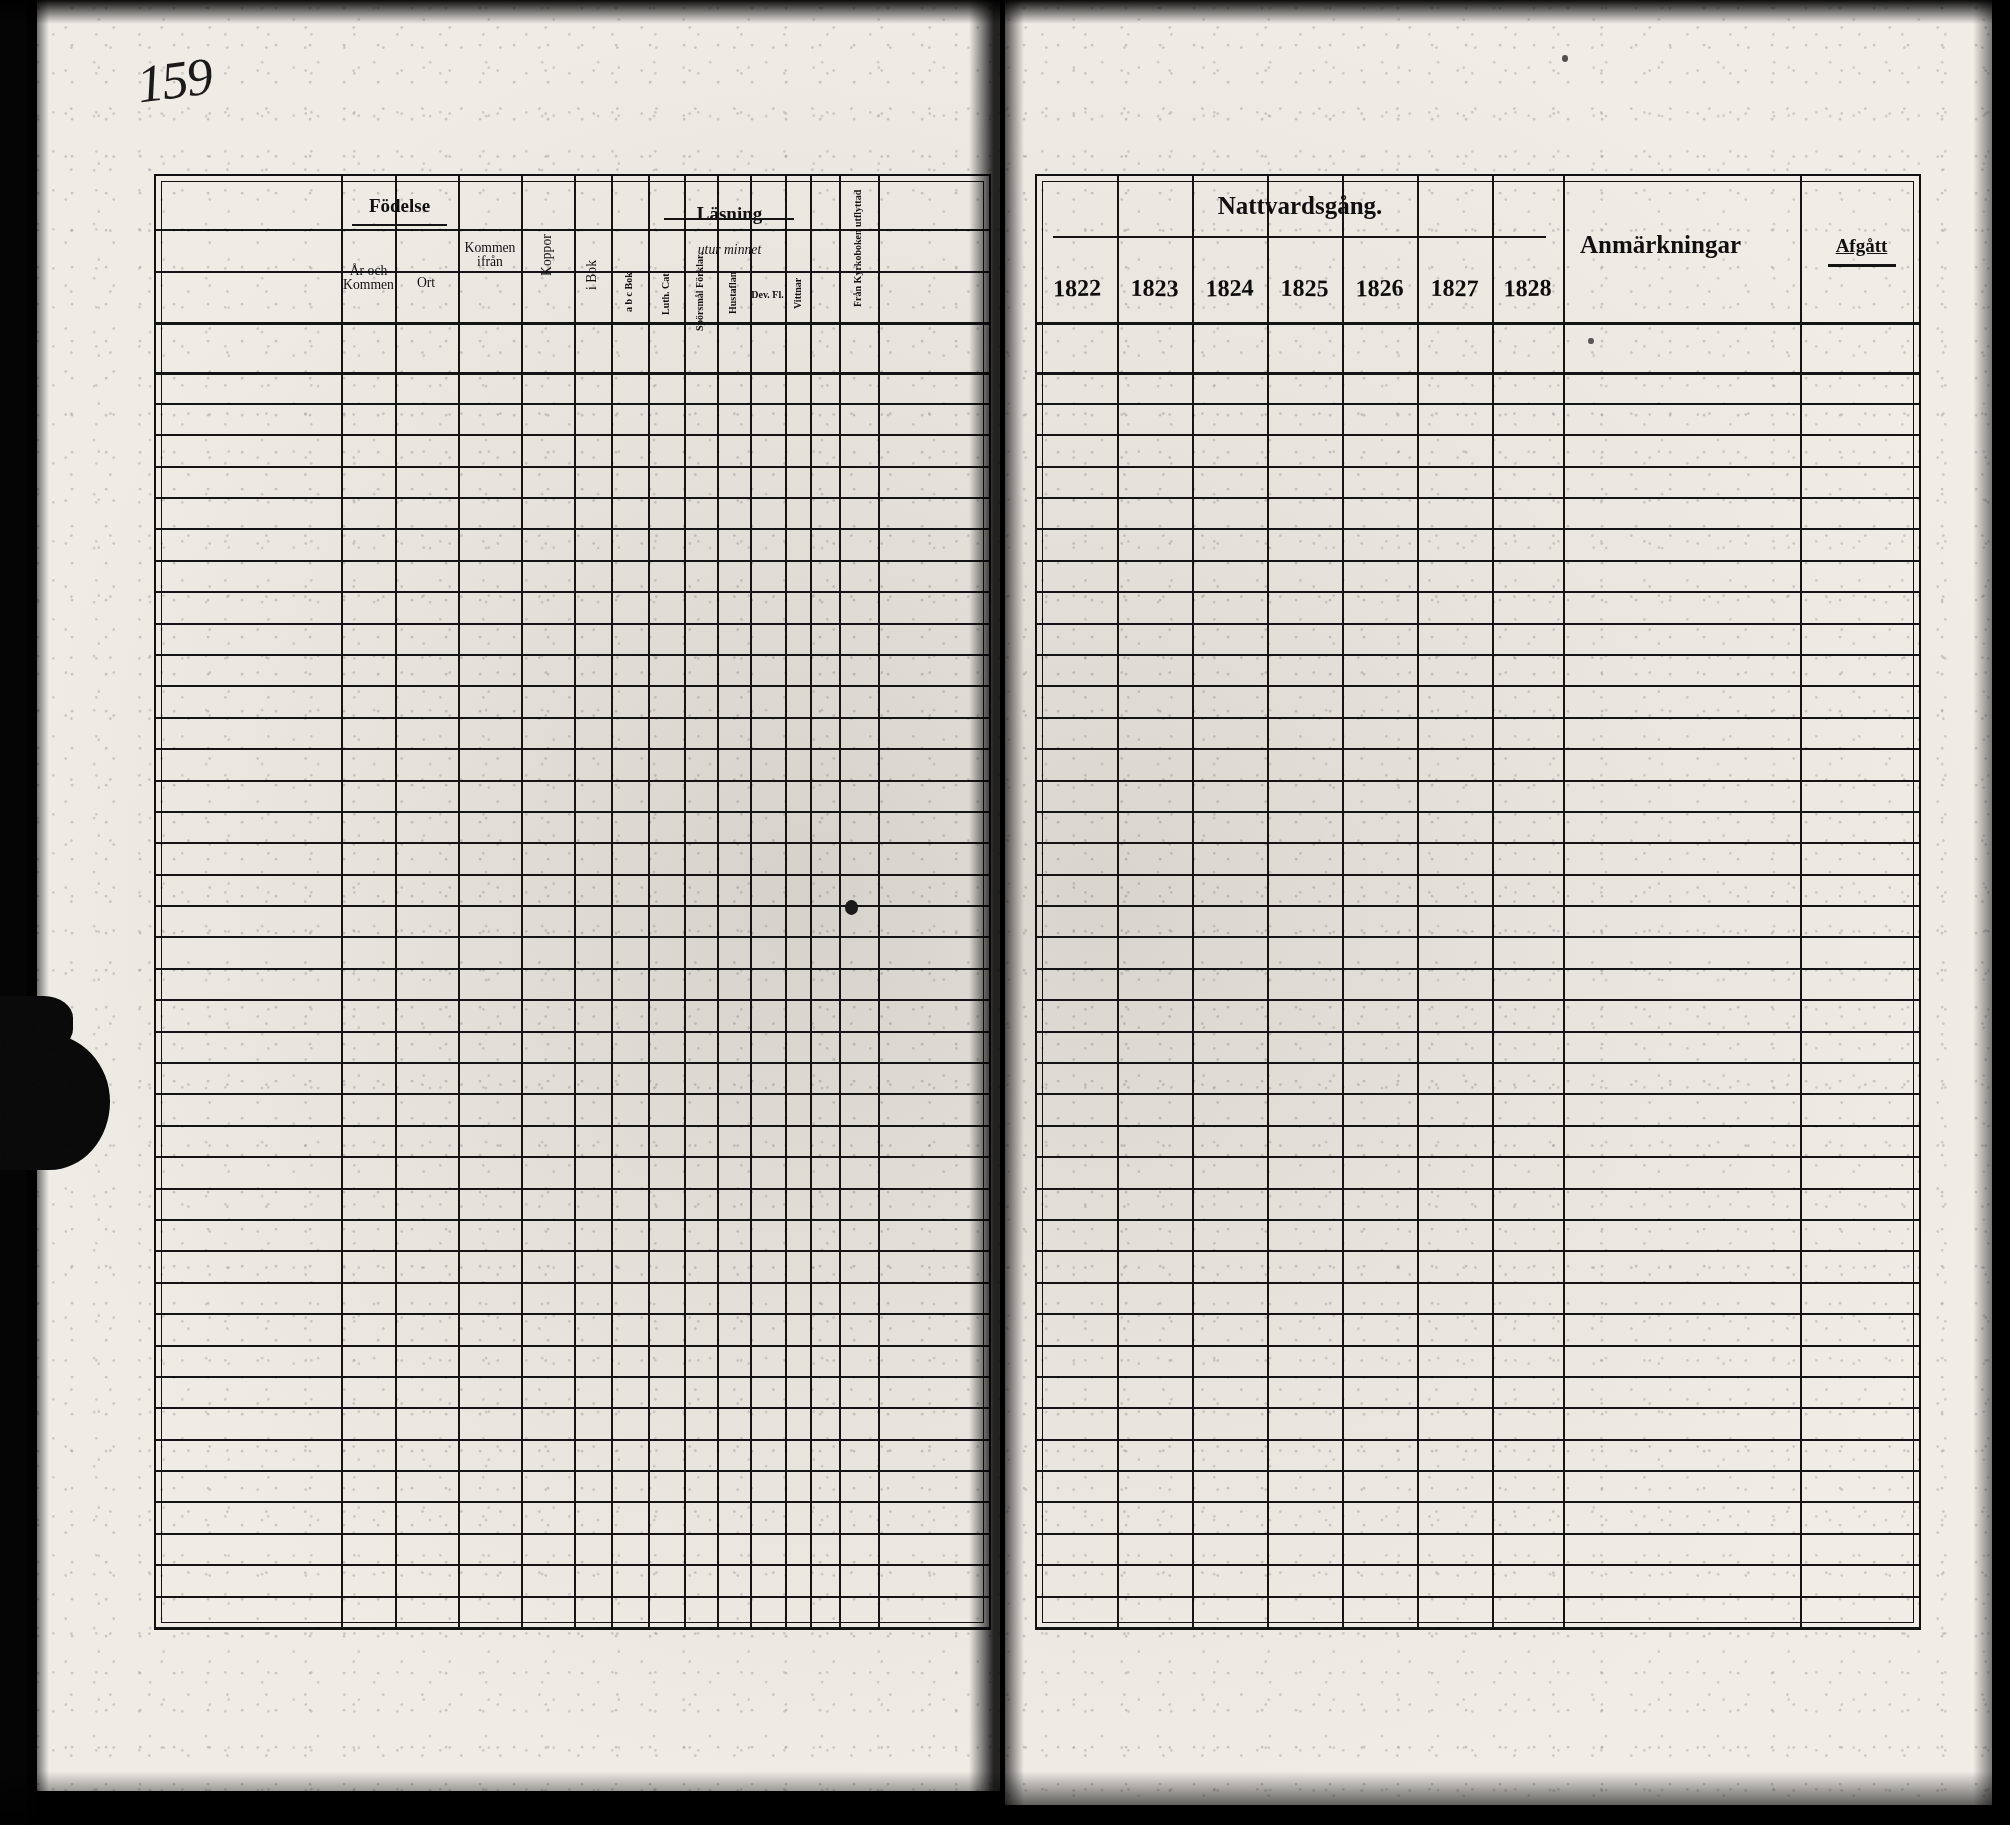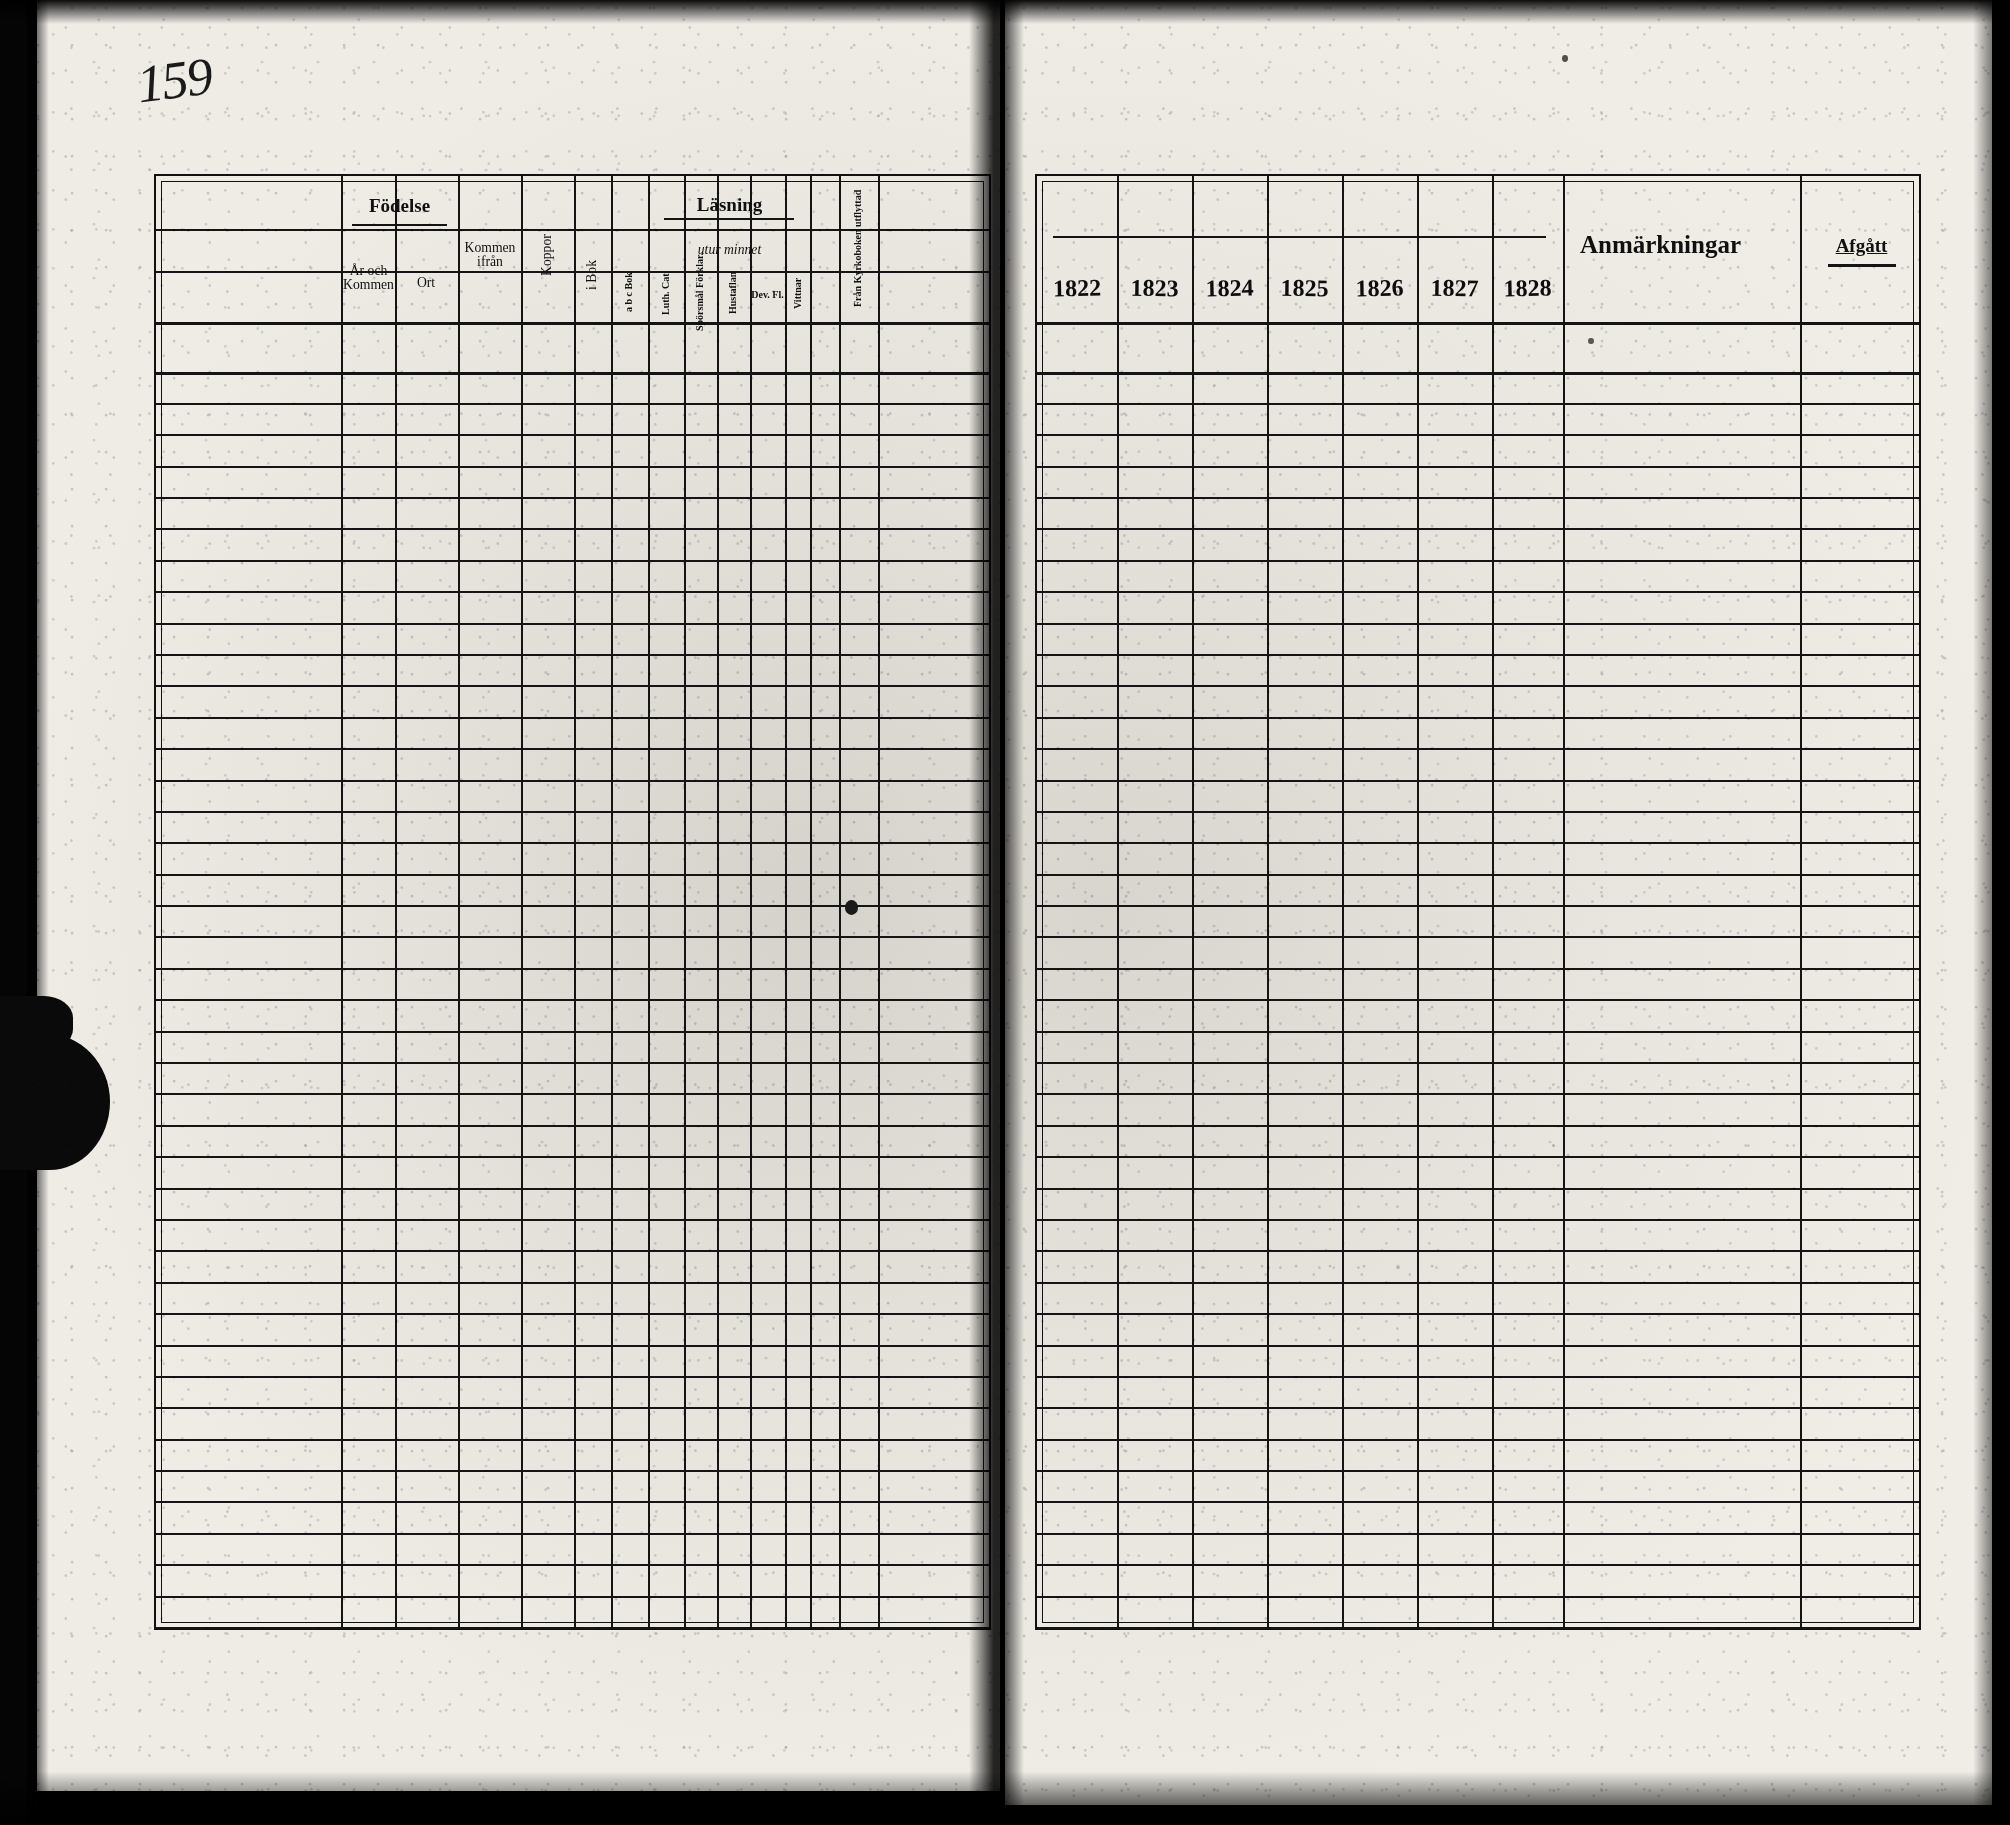--- a/index.html
+++ b/index.html
@@ -196,21 +196,21 @@
     <div class="hline" style="top: 1231px;"></div>
     <div class="hline" style="top: 1263px;"></div>
     <div class="hline" style="top: 1294px;"></div>
     <div class="hline" style="top: 1325px;"></div>
     <div class="hline" style="top: 1357px;"></div>
     <div class="hline" style="top: 1388px;"></div>
     <div class="hline" style="top: 1420px;"></div>
     <div class="hline" style="top: 1451px;"></div>
     <div class="hdr med" style="left: 185px; top: 3.7px; width: 117px; height: 53px;">Födelse</div>
     <div style="position: absolute; left: 196px; top: 48px; width: 95px; height: 1.8px; background: rgb(20, 20, 20);"></div>
-    <div class="hdr med" style="left: 492px; top: 6px; width: 163px; height: 46px;">Läsning</div>
+    <div class="hdr med" style="left: 492px; top: 15px; width: 163px; height: 46px;">Läsning</div>
     <div style="position: absolute; left: 508px; top: 42px; width: 130px; height: 1.8px; background: rgb(20, 20, 20);"></div>
     <div class="hdr small" style="left: 492px; top: 57px; width: 163px; height: 35px; font-style: italic;">utur minnet</div>
     <div class="hdr small" style="left: 185px; top: 60px; width: 55px; height: 84px;">År och Kommen</div>
     <div class="hdr small" style="left: 239px; top: 80px; width: 62px; height: 55px;">Ort</div>
     <div class="hdr small" style="left: 302px; top: 38px; width: 64px; height: 82px;">Kommen ifrån</div>
     <div class="hdr small vert" style="left: 365px; top: 24px; width: 53px; height: 110px;">Koppor</div>
     <div class="hdr small vert" style="left: 418px; top: 55px; width: 37px; height: 87px;">i Bok</div>
     <div class="hdr tiny vert" style="left: 455px; top: 88px; width: 37px; height: 57px;">a b c Bok</div>
     <div class="hdr tiny vert" style="left: 492px; top: 88px; width: 37px; height: 57px;">Luth. Cat.</div>
     <div class="hdr tiny vert" style="left: 528px; top: 88px; width: 33px; height: 57px;">Spörsmål Förklar.</div>
@@ -265,20 +265,21 @@
     <div class="hline" style="top: 1169px;"></div>
     <div class="hline" style="top: 1200px;"></div>
     <div class="hline" style="top: 1231px;"></div>
     <div class="hline" style="top: 1263px;"></div>
     <div class="hline" style="top: 1294px;"></div>
     <div class="hline" style="top: 1325px;"></div>
     <div class="hline" style="top: 1357px;"></div>
     <div class="hline" style="top: 1388px;"></div>
     <div class="hline" style="top: 1420px;"></div>
     <div class="hline" style="top: 1451px;"></div>
+    <div class="hdr big" style="left: 0px; top: 5.5px; width: 526px; height: 49px;">Nattvardsgång.</div>
     <div style="position: absolute; left: 16.4px; top: 60px; width: 493px; height: 1.8px; background: rgb(20, 20, 20);"></div>
     <div class="hdr big" style="left: 526px; top: 42px; width: 195px; height: 55px;">Anmärkningar</div>
     <div class="hdr med" style="left: 763px; top: 42px; width: 123px; height: 55px; text-decoration: underline;">Afgått</div>
     <div style="position: absolute; left: 791px; top: 88px; width: 68px; height: 2.7px; background: rgb(20, 20, 20);"></div>
     <div class="yr" style="left: 0px; top: 88px; width: 80px; height: 49px; transform: rotate(-1.2deg);">1822</div>
     <div class="yr" style="left: 80px; top: 88px; width: 75px; height: 49px; transform: rotate(0.8deg);">1823</div>
     <div class="yr" style="left: 155px; top: 88px; width: 75px; height: 49px; transform: rotate(-1.2deg);">1824</div>
     <div class="yr" style="left: 230px; top: 88px; width: 75px; height: 49px; transform: rotate(0.8deg);">1825</div>
     <div class="yr" style="left: 305px; top: 88px; width: 75px; height: 49px; transform: rotate(-1.2deg);">1826</div>
     <div class="yr" style="left: 380px; top: 88px; width: 75px; height: 49px; transform: rotate(0.8deg);">1827</div>

